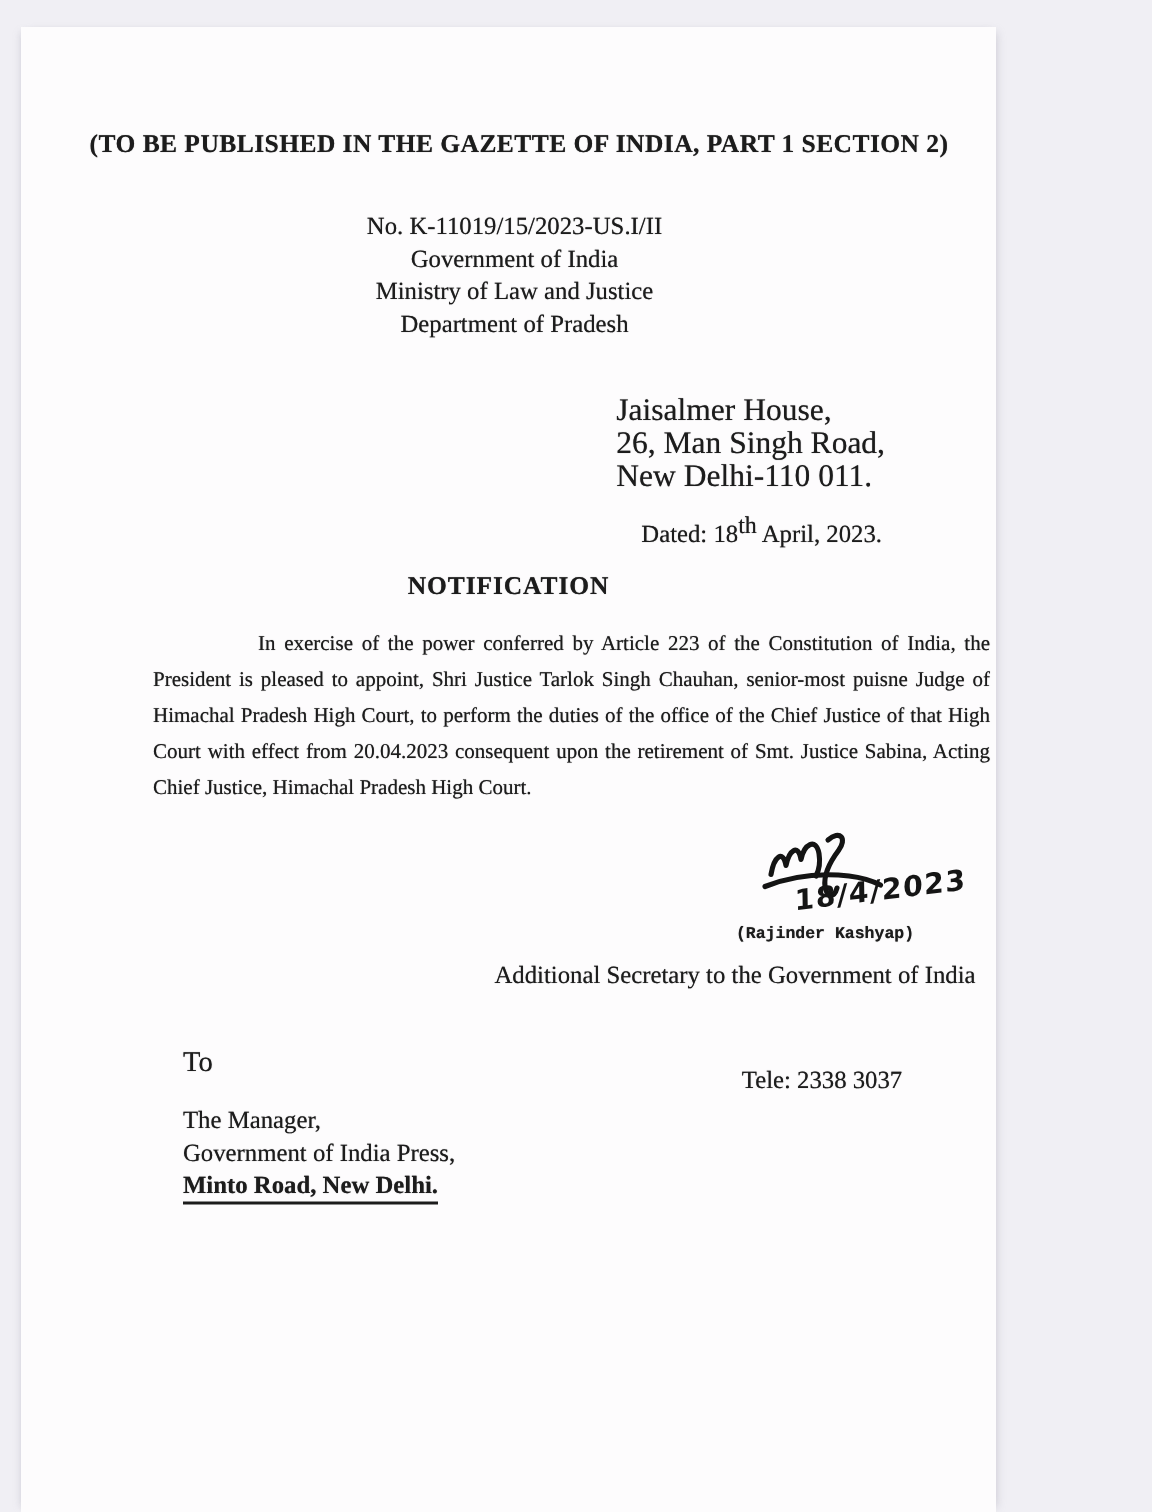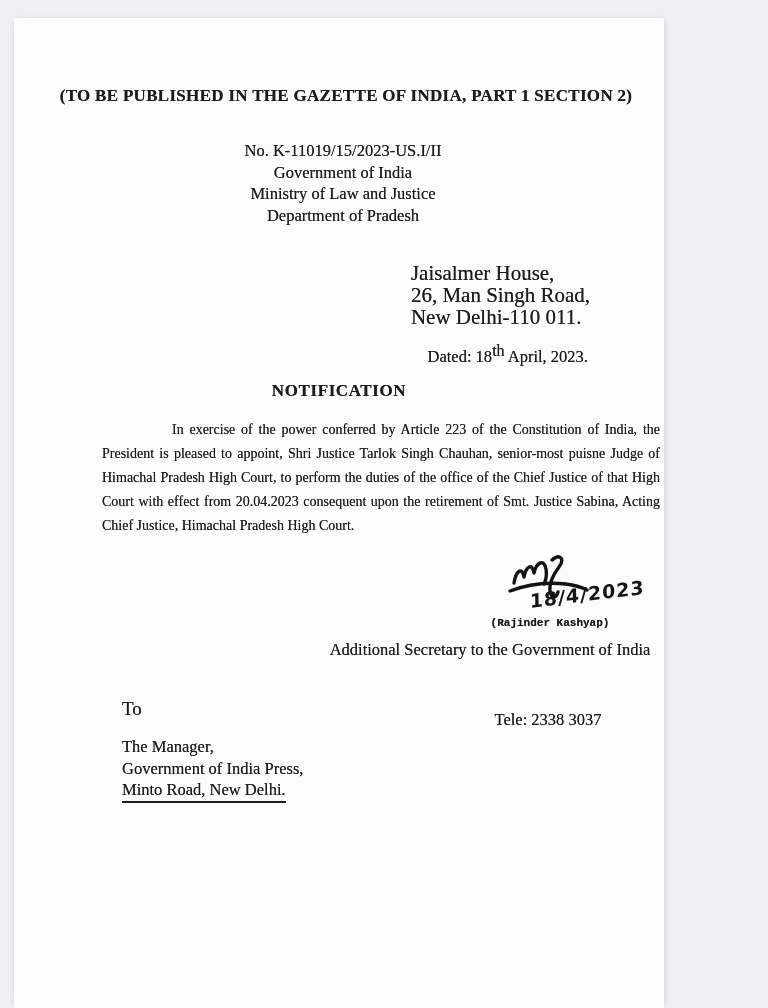--- a/index.html
+++ b/index.html
@@ -46,21 +46,21 @@
     font-size:19px;color:#151515;white-space:nowrap;
     transform:rotate(-7deg) skewX(-6deg);transform-origin:left bottom;
     letter-spacing:1px;
   }
   .sign-name{top:599px;left:536px;transform:translateX(-50%);font-weight:bold;font-size:11px;white-space:nowrap;font-family:Liberation Mono, monospace;}
   .sign-desig{top:622px;left:476px;transform:translateX(-50%);font-size:16.5px;white-space:nowrap;}
   .sign-tele{top:644px;left:534px;transform:translateX(-50%);font-size:16.5px;white-space:nowrap;margin-top:48px;}
   .to-line{top:680px;left:108px;font-size:19px;}
   .addressee{top:718px;left:108px;font-size:16.5px;line-height:21.5px;}
   .addressee .emph{
-    font-weight:normal;display:inline-block;
+    font-weight:bold;display:inline-block;
     border-bottom:2px solid var(--ink,#1c1c1c);padding-bottom:0px;
   }
 </style>
 </head>
 <body style="--bg: #f0eff4; --paper: #fdfcfd; --ink: #1c1c1c;">
 
 <div class="scan-page">
 
   <div class="abs doc-text gazette-header">(TO BE PUBLISHED IN THE GAZETTE OF INDIA, PART 1 SECTION 2)</div>
 

